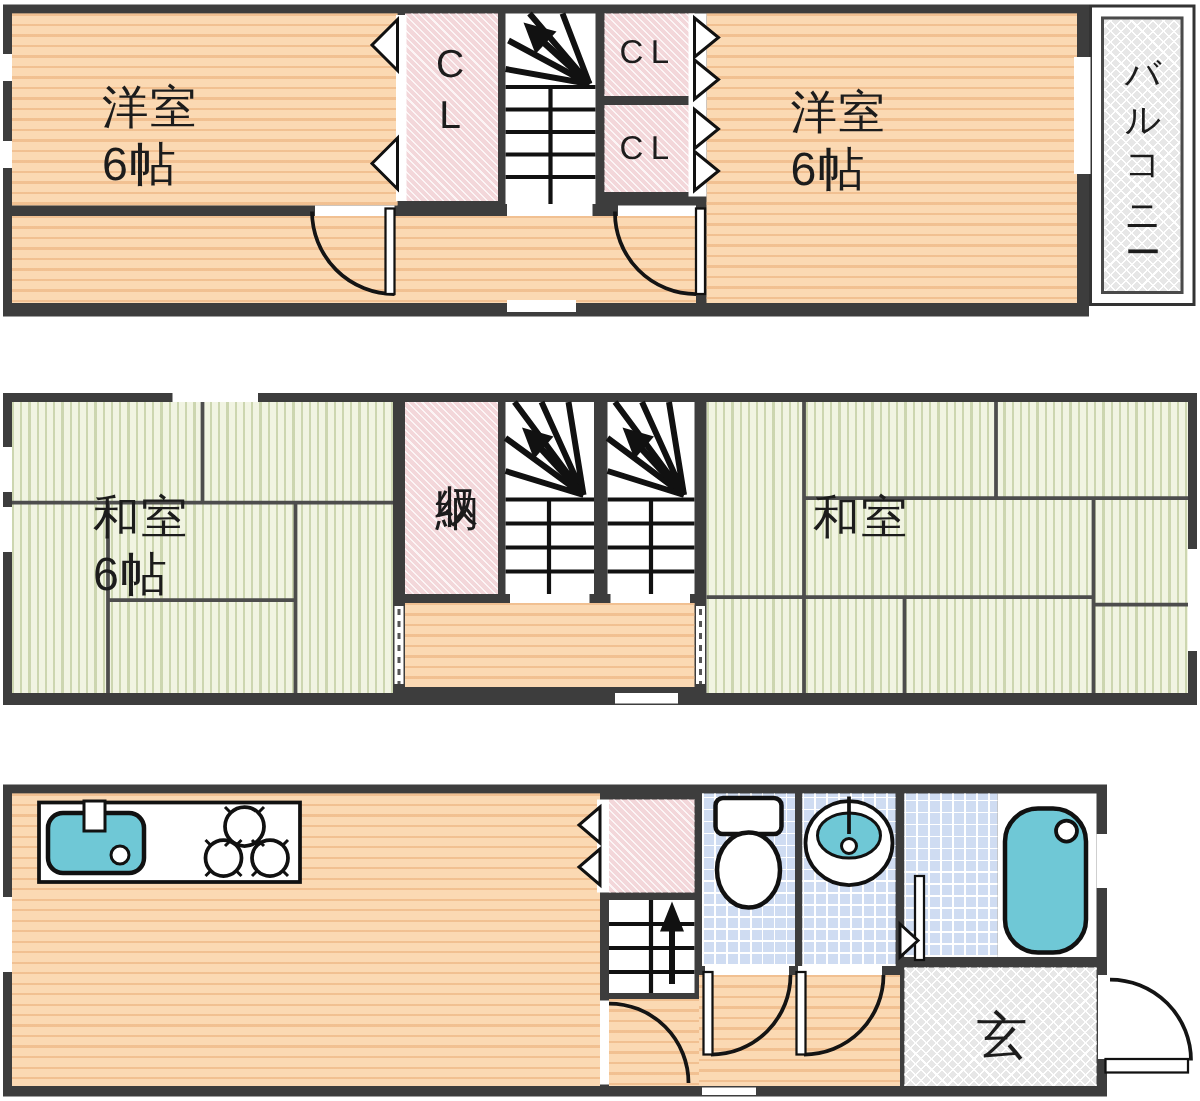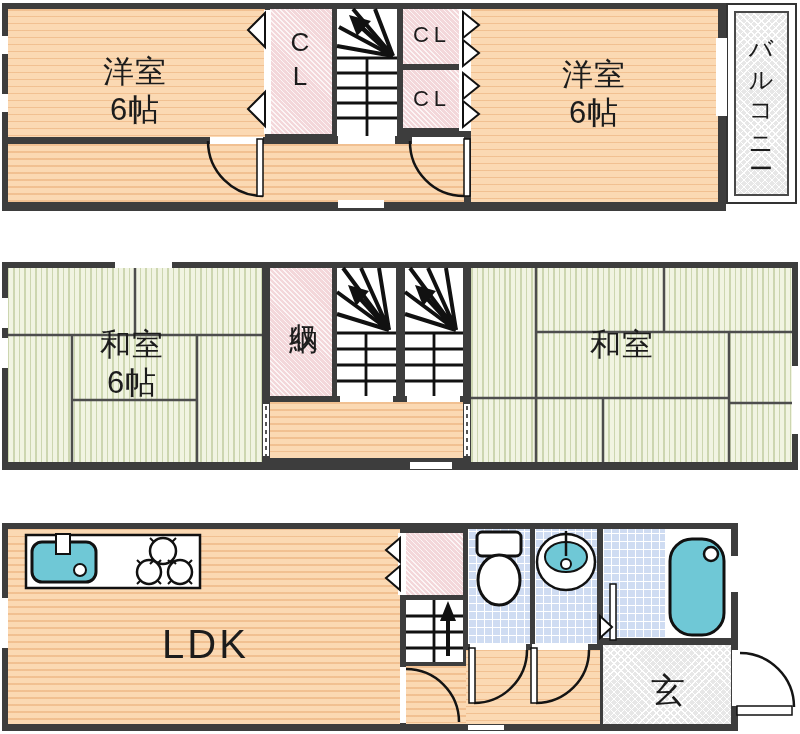--- a/index.html
+++ b/index.html
@@ -14,21 +14,21 @@
   .pink{background-color:#f3d7da;
         background-image:repeating-linear-gradient(45deg,rgba(255,255,255,.75) 0 1px,transparent 1px 3.5px);}
   .tile{background-color:#cfdcf2;
         background-image:repeating-linear-gradient(0deg,#fff 0 1px,transparent 1px 8px),
                          repeating-linear-gradient(90deg,#fff 0 1px,transparent 1px 8px);}
   .hatch{background-color:#e7e7e7;
         background-image:repeating-linear-gradient(45deg,#fff 0 1px,transparent 1px 5px),
                          repeating-linear-gradient(-45deg,#fff 0 1px,transparent 1px 5px);}
   .stairwell{background:#fff;}
   .overlay{position:absolute;left:0;top:0;pointer-events:none;}
-  .room-label{position:absolute;text-align:center;color:#1c1c1c;font-size:31px;
+  .room-label{position:absolute;color:#1c1c1c;font-size:31px;
         line-height:38px;font-weight:500;letter-spacing:1px;}
   .vlabel{position:absolute;writing-mode:vertical-rl;text-orientation:upright;
         color:#1c1c1c;font-weight:500;}
   .cl-label{position:absolute;text-align:center;color:#1c1c1c;font-weight:500;
         font-size:22px;letter-spacing:5px;}
   .ldk-label{position:absolute;text-align:center;color:#1c1c1c;font-weight:500;
         font-size:40px;letter-spacing:3px;}
   .genkan-label{position:absolute;text-align:center;color:#1c1c1c;font-weight:500;font-size:34px;}
   .balcony-frame{position:absolute;background:#fff;border:2px solid #333;box-sizing:border-box;}
   .balcony-inner{position:absolute;border:2px solid #4a4a4a;box-sizing:border-box;}
@@ -218,16 +218,15 @@
 
   <div class="room-label" style="left:62px;top:326px;width:140px;">
     <div>和室</div>
     <div>6帖</div>
   </div>
   <div class="room-label" style="left:542px;top:326px;width:160px;">
     <div>和室</div>
   </div>
   <div class="vlabel" style="left:284px;top:300px;font-size:29px;letter-spacing:3px;">収納</div>
 
-  <div class="ldk-label" style="left:128px;top:622px;width:155px;">LDK</div>
   <div class="genkan-label" style="left:642px;top:668px;width:52px;">玄</div>
 
 </div>
 
 </body></html>

